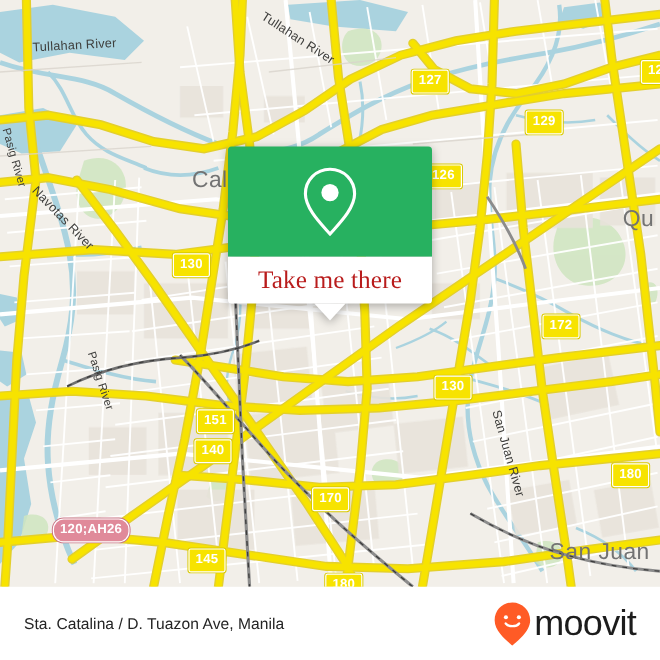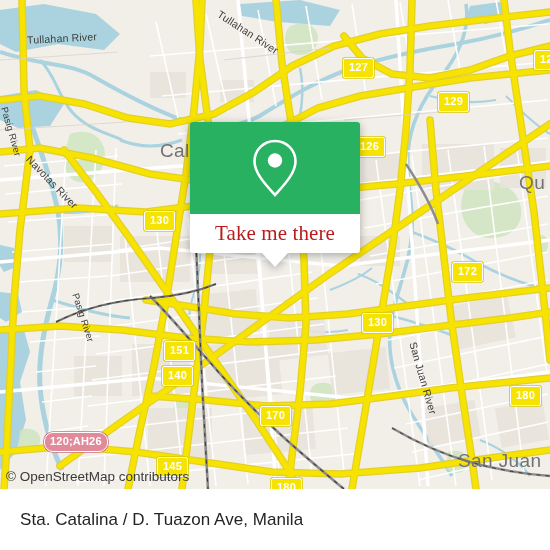--- a/index.html
+++ b/index.html
@@ -133,21 +133,21 @@
     height: 61px;
     background: #ffffff;
     display: flex;
     align-items: center;
     justify-content: space-between;
     padding: 0 20px;
     box-sizing: border-box;
     z-index: 50;
   }
   #bottom-title {
-    font-size: 17px;
+    font-size: 13px;
     color: #242424;
     letter-spacing: 0.05px;
   }
   #brand {
     display: flex;
     align-items: center;
     gap: 2px;
   }
   #brand-word {
     font-size: 30px;
@@ -415,20 +415,28 @@
           <path d="M25 4 C13.5 4, 4.5 13, 4.5 24.5 C4.5 37, 18 50, 25 58 C32 50, 45.5 37, 45.5 24.5 C45.5 13, 36.5 4, 25 4 Z" fill="none" stroke="#ffffff" stroke-width="2.6"></path>
           <circle cx="25" cy="23.5" r="7.2" fill="#ffffff"></circle>
         </svg>
       </div>
       <div id="popup-bottom">
         <span id="popup-cta">Take me there</span>
       </div>
       <div id="popup-tail"></div>
     </div>
 
-    <div id="attribution">© OpenStreetMap contributors</div>
   </div>
 
   <div id="bottombar">
     <div id="bottom-title">Sta. Catalina / D. Tuazon Ave, Manila</div>
+    <div id="brand">
+      <svg width="32" height="38" viewBox="0 0 32 38">
+        <path d="M16 1 C7.8 1, 1.2 7.6, 1.2 15.8 C1.2 25.6, 12.4 33.4, 16 37 C19.6 33.4, 30.8 25.6, 30.8 15.8 C30.8 7.6, 24.2 1, 16 1 Z" fill="#ff5b26"></path>
+        <circle cx="10.6" cy="13.4" r="1.7" fill="#ffffff"></circle>
+        <circle cx="21.4" cy="13.4" r="1.7" fill="#ffffff"></circle>
+        <path d="M10.4 18.6 C12.6 21.6, 19.4 21.6, 21.6 18.6" fill="none" stroke="#ffffff" stroke-width="1.9" stroke-linecap="round"></path>
+      </svg>
+      <span id="brand-word">moovit</span>
+    </div>
   </div>
 
 </div>
 
 </body></html>

